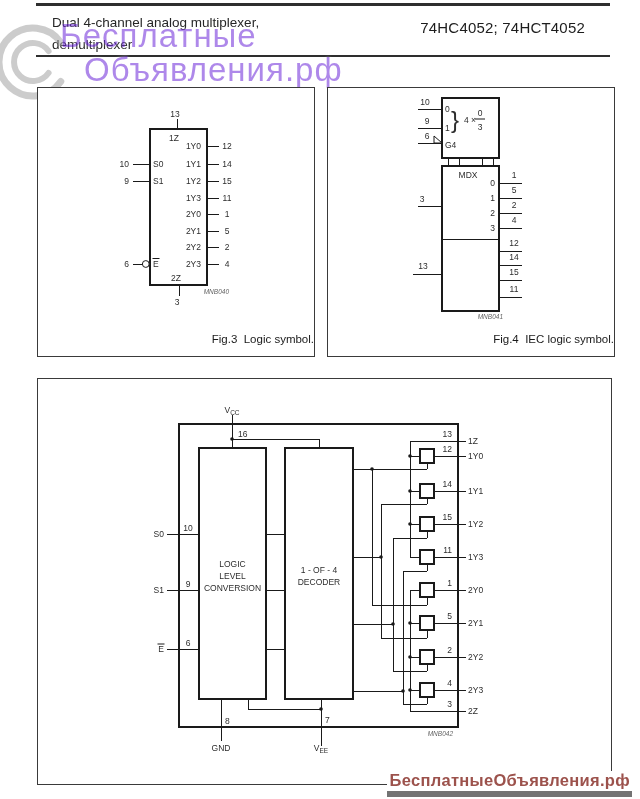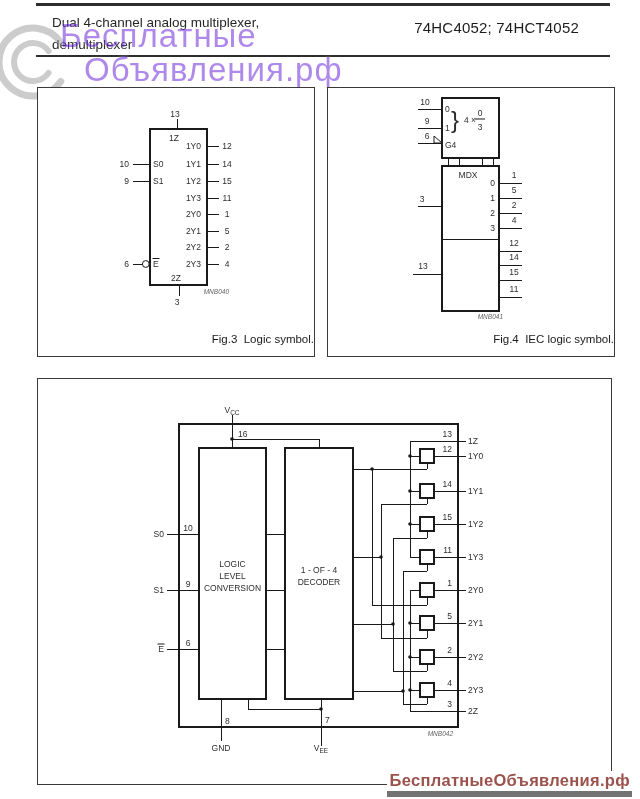--- a/index.html
+++ b/index.html
@@ -1,20 +1,20 @@
 <!DOCTYPE html>
 <html><head>
 <meta charset="utf-8">
 <style>
   html,body{margin:0;padding:0;background:#fff;}
   body{width:640px;height:799px;position:relative;overflow:hidden;
        font-family:"Liberation Sans","DejaVu Sans",sans-serif;color:#222;}
   .rule{position:absolute;background:#2e2e2e;}
   .title{position:absolute;left:52px;top:12px;font-size:13.5px;line-height:22px;color:#262626;}
-  .partnum{position:absolute;right:61px;top:19px;font-size:15px;color:#1d1d1d;letter-spacing:.2px;text-align:center;}
+  .partnum{position:absolute;right:55px;top:19px;font-size:15px;color:#1d1d1d;letter-spacing:.2px;text-align:center;}
   .frame{position:absolute;border:1.5px solid #3a3a3a;background:#fff;}
   .frame svg{position:absolute;left:0;top:0;}
   .caption{position:absolute;left:0;width:100%;text-align:right;font-size:11.5px;color:#1a1a1a;white-space:pre;}
   .figsvg text{font-size:8.5px;fill:#2d2d2d;}
   .figsvg .code{font-size:6.5px;font-style:italic;fill:#666;}
   .figsvg line,.figsvg rect,.figsvg polyline{stroke:#1a1a1a;fill:none;}
   .figsvg polygon{stroke:#1a1a1a;fill:#fff;}
   .wm-text{position:absolute;font-size:33px;font-weight:normal;color:#6d28d9;opacity:.55;
            text-shadow:0 0 3px #fff;letter-spacing:1px;pointer-events:none;}
   .wm-logo{position:absolute;left:0;top:24px;opacity:.5;pointer-events:none;}

